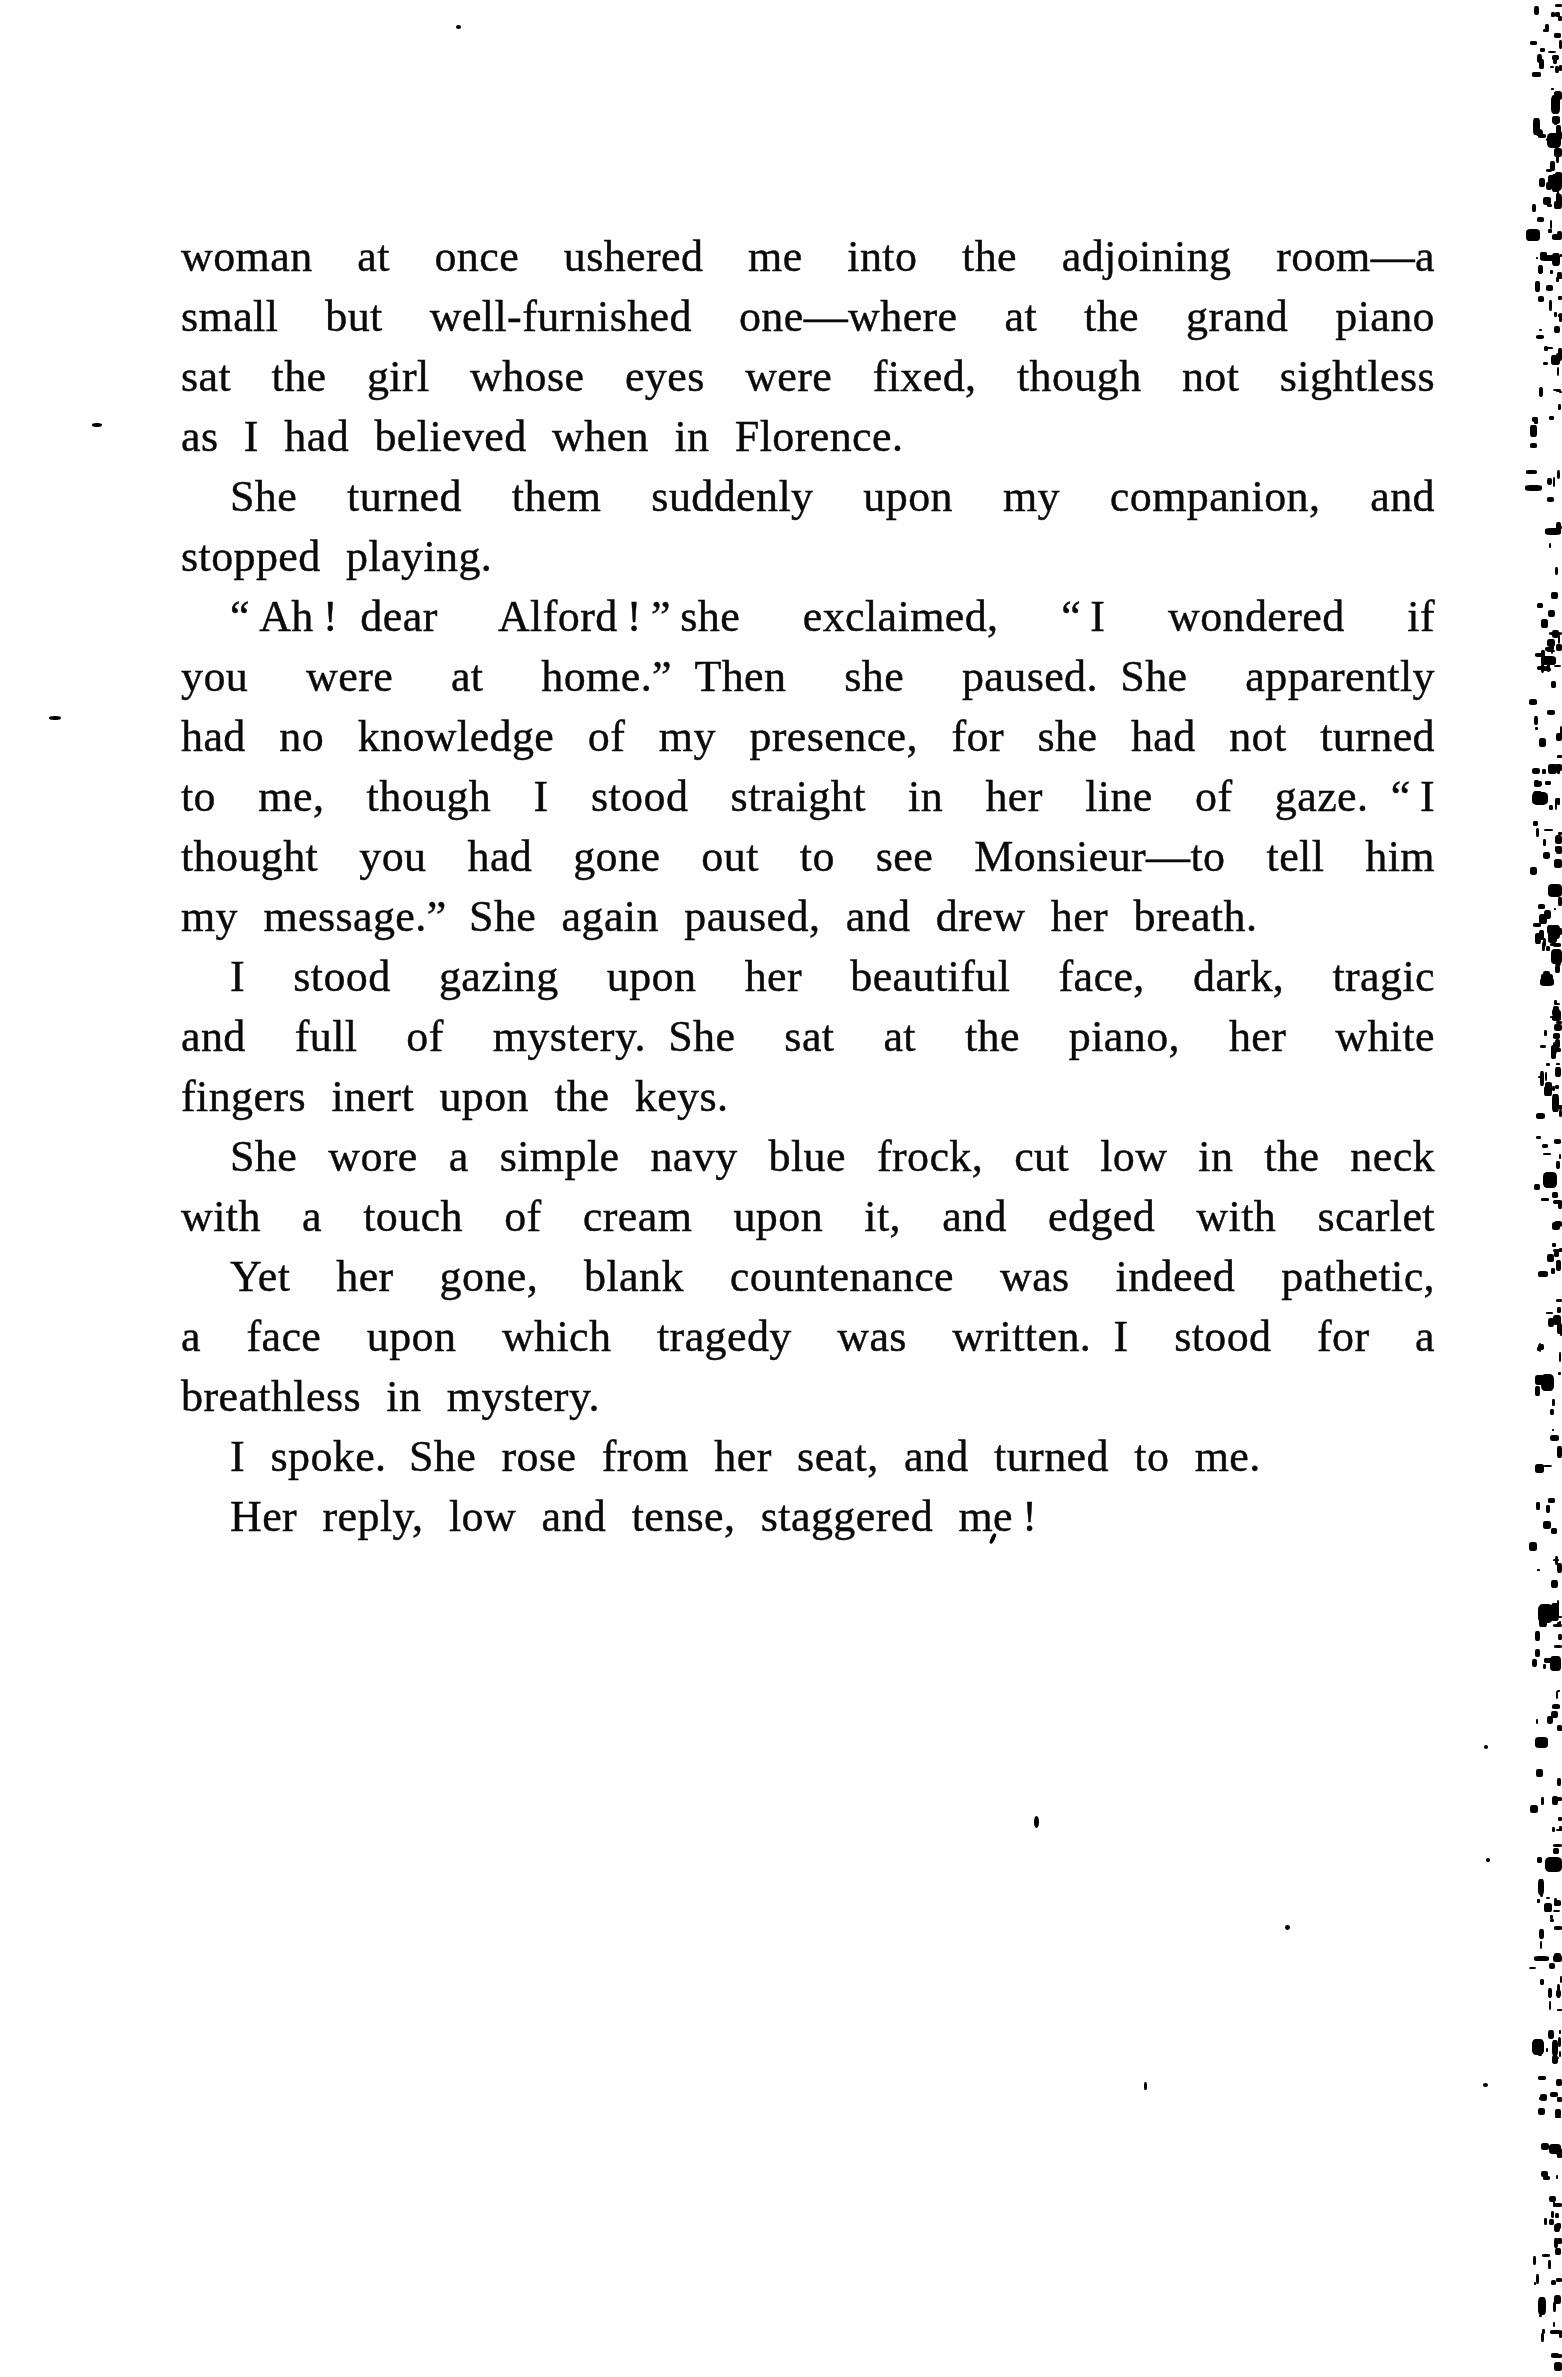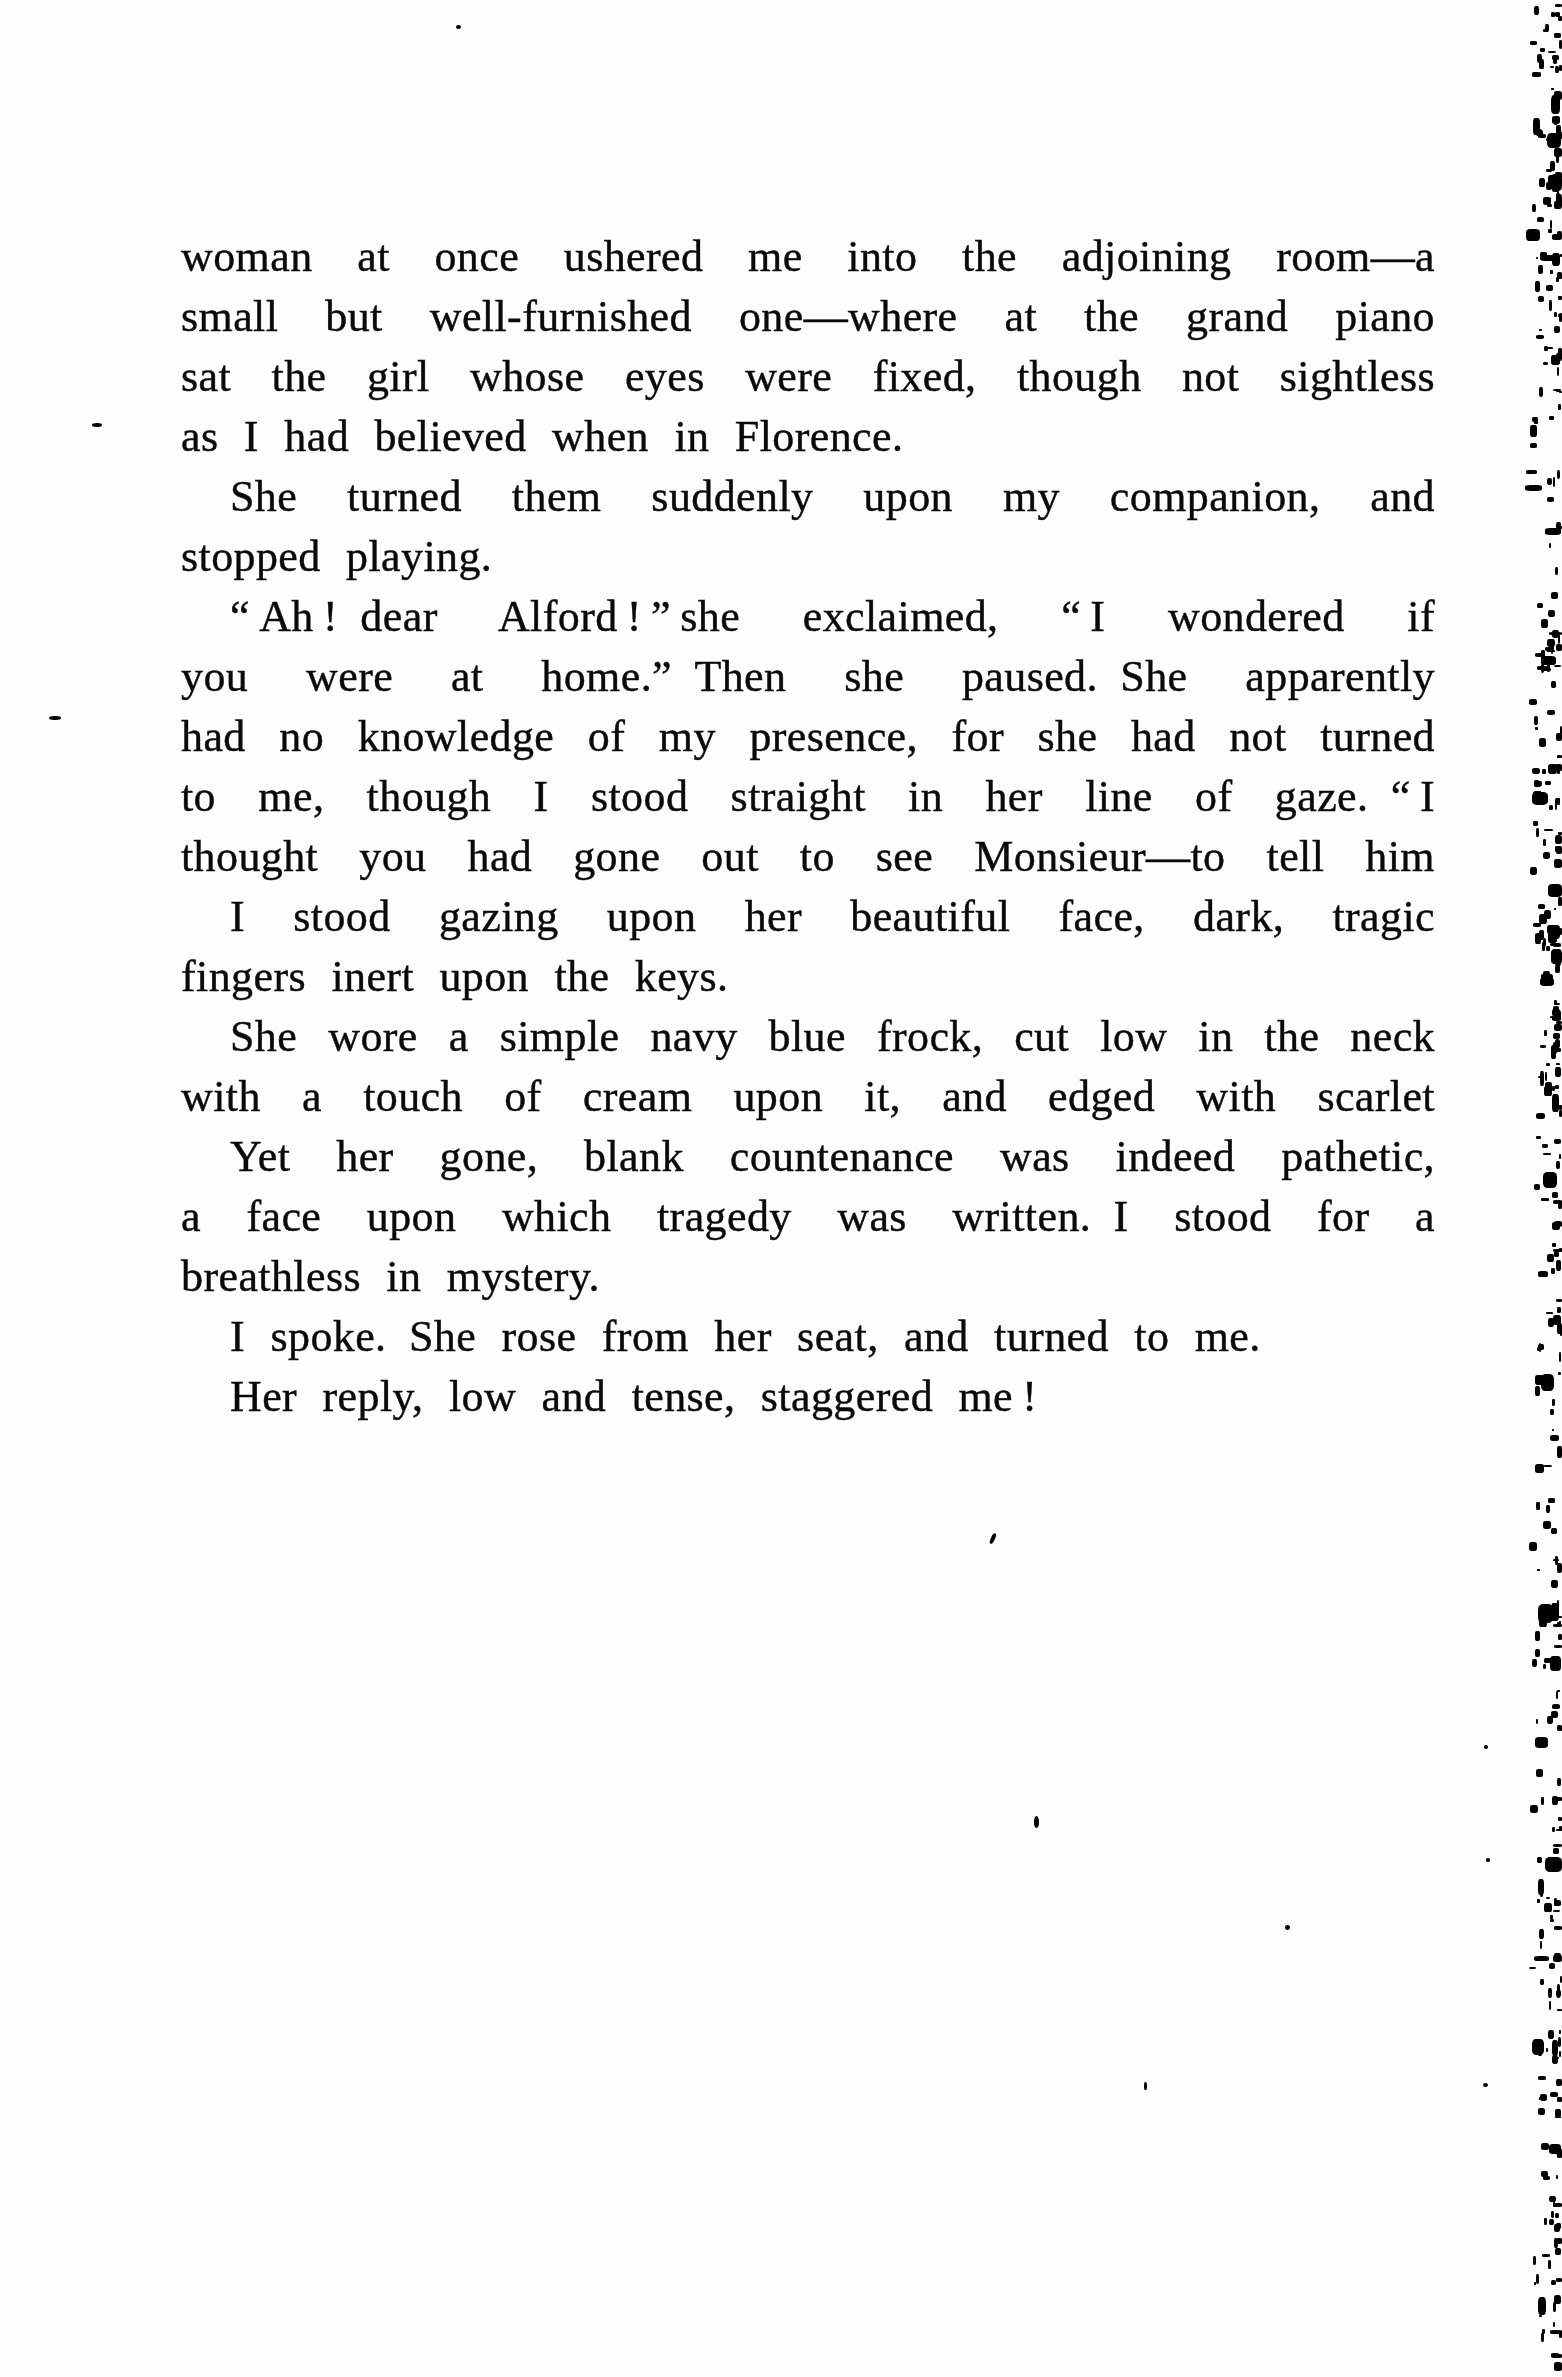--- a/index.html
+++ b/index.html
@@ -51,21 +51,23 @@
       <div class="line just">small but well-furnished one—where at the grand piano</div>
       <div class="line just">sat the girl whose eyes were fixed, though not sightless</div>
       <div class="line">as I had believed when in Florence.</div>
       <div class="line just indent">She turned them suddenly upon my companion, and</div>
       <div class="line">stopped playing.</div>
       <div class="line just indent">“ Ah ! dear Alford ! ” she exclaimed, “ I wondered if</div>
       <div class="line just">you were at home.” Then she paused. She apparently</div>
       <div class="line just">had no knowledge of my presence, for she had not turned</div>
       <div class="line just">to me, though I stood straight in her line of gaze. “ I</div>
       <div class="line just">thought you had gone out to see Monsieur—to tell him</div>
+      <div class="line">my message.” She again paused, and drew her breath.</div>
       <div class="line just indent">I stood gazing upon her beautiful face, dark, tragic</div>
+      <div class="line just">and full of mystery. She sat at the piano, her white</div>
       <div class="line">fingers inert upon the keys.</div>
       <div class="line just indent">She wore a simple navy blue frock, cut low in the neck</div>
       <div class="line just">with a touch of cream upon it, and edged with scarlet</div>
       <div class="line just indent">Yet her gone, blank countenance was indeed pathetic,</div>
       <div class="line just">a face upon which tragedy was written. I stood for a</div>
       <div class="line">breathless in mystery.</div>
       <div class="line indent">I spoke. She rose from her seat, and turned to me.</div>
       <div class="line indent">Her reply, low and tense, staggered me !</div>
     </div>
 

